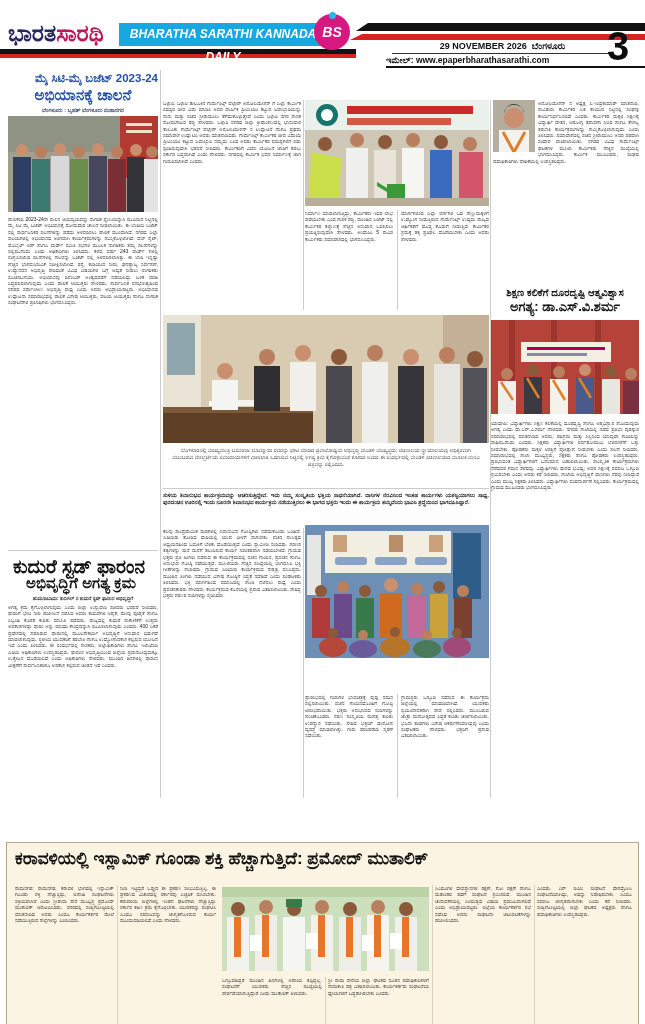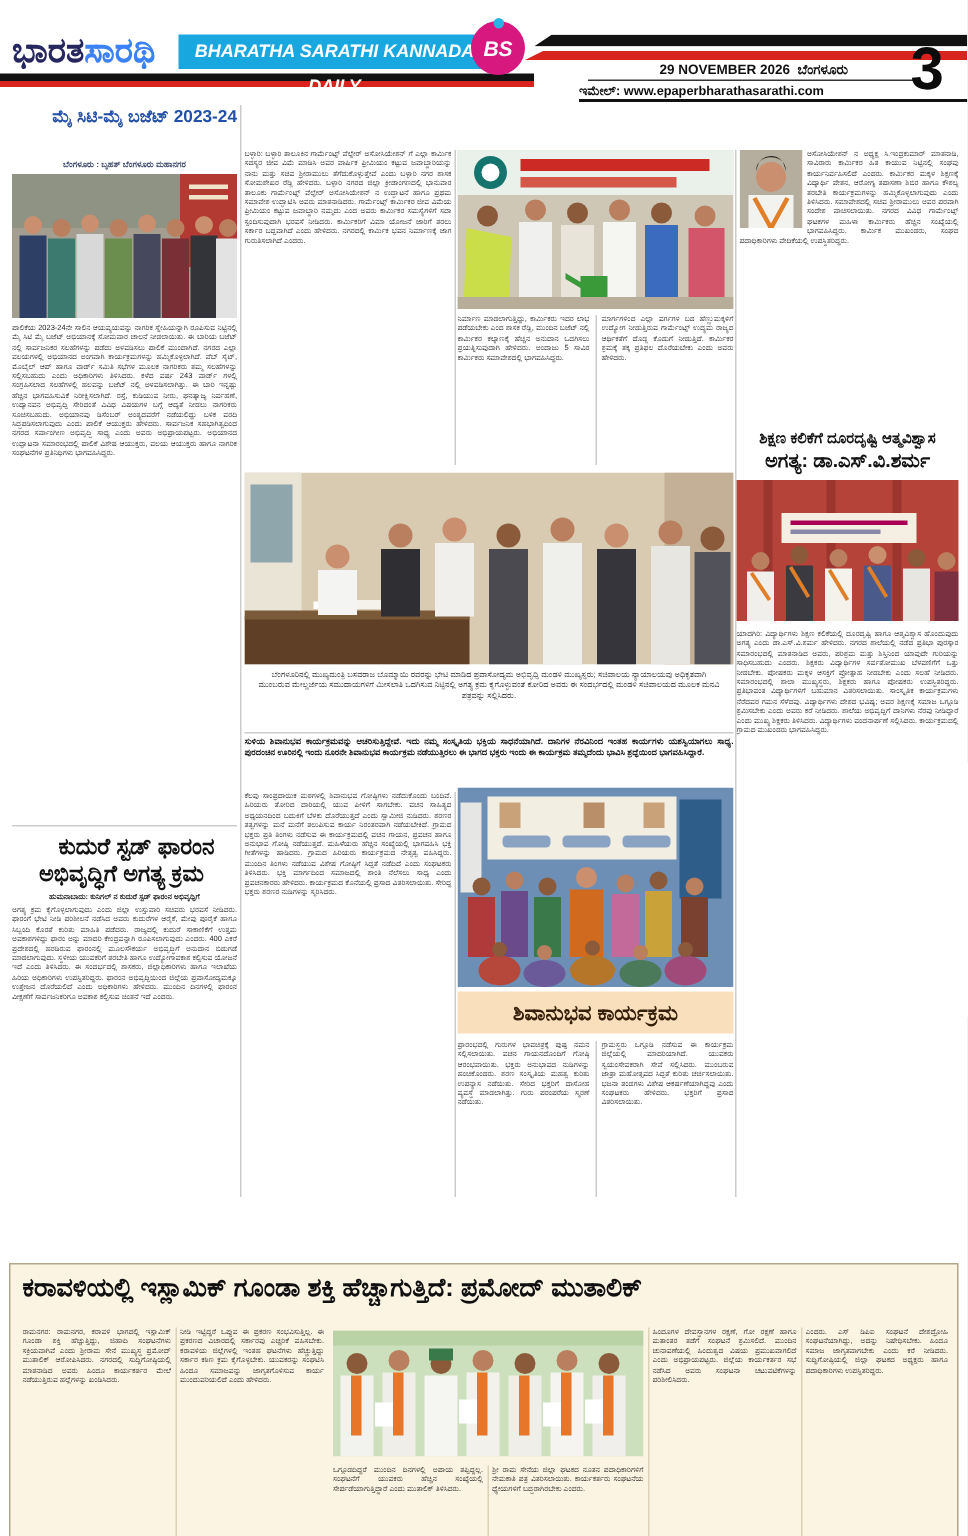--- a/index.html
+++ b/index.html
@@ -2,21 +2,21 @@
 <html><head>
 <meta charset="utf-8">
 <style>
   html,body{margin:0;padding:0;background:#e9e9e9;}
   .page{position:relative;width:645px;height:1024px;background:#ffffff;overflow:hidden;
         font-family:"Liberation Sans","DejaVu Sans",sans-serif;}
   .abs{position:absolute;}
   
   .logo-k{font-weight:bold;font-size:23px;letter-spacing:0;}
   .logo-p1{color:#26275f;}
-  .logo-p2{color:#3b82f6;}
+  .logo-p2{color:#be185d;}
   .banner{background:#19a7e0;color:#fff;font-weight:bold;font-style:italic;
           font-size:12px;text-align:center;line-height:23px;}
   .bs-circle{width:36px;height:36px;border-radius:50%;background:#d6187f;color:#fff;
              font-weight:bold;font-style:italic;font-size:14px;text-align:center;line-height:36px;}
   .bs-dot{position:absolute;width:7px;height:7px;border-radius:50%;background:#2ab3e6;top:-2px;left:15px;}
   .stripe-black{background:#121212;clip-path:polygon(12px 0,100% 0,100% 100%,0 100%);}
   .stripe-red{background:#d8231f;clip-path:polygon(12px 0,100% 0,100% 100%,0 100%);}
   .date-row{font-size:9px;font-weight:bold;color:#111;text-align:center;}
   .web-row{font-size:8.5px;font-weight:bold;color:#111;}
   .pageno{font-size:40px;font-weight:bold;color:#0c0c0c;line-height:40px;}
@@ -70,20 +70,21 @@
   <div class="abs" style="left:386px;top:66px;width:259px;height:2px;background:#121212;"></div>
 
   <div class="vline" style="left:160px;top:70px;height:728px;"></div>
   <div class="vline" style="left:490px;top:100px;height:698px;"></div>
   <div class="vline" style="left:303px;top:100px;height:210px;"></div>
   <div class="vline" style="left:303px;top:528px;height:270px;"></div>
   <div class="vline" style="left:397px;top:210px;height:100px;"></div>
   <div class="vline" style="left:397px;top:694px;height:104px;"></div>
 
   <div class="abs h-blue" style="left:8px;top:72px;width:150px;font-size:11.5px;text-align:right;">ಮೈ ಸಿಟಿ-ಮೈ ಬಜೆಟ್ 2023-24</div>
+  <div class="abs h-blue" style="left:8px;top:86px;width:150px;font-size:15px;">ಅಭಿಯಾನಕ್ಕೆ ಚಾಲನೆ</div>
   <div class="abs dateline" style="left:8px;top:107px;width:150px;">ಬೆಂಗಳೂರು : ಬೃಹತ್ ಬೆಂಗಳೂರು ಮಹಾನಗರ</div>
 
   <div class="abs" style="left:8px;top:116px;width:150px;height:96px;">
     <svg viewBox="0 0 150 96" width="150" height="96">
       <rect width="150" height="96" fill="#a39e90"></rect>
       <rect width="150" height="36" fill="#8e9383"></rect>
       <rect x="112" y="0" width="38" height="62" fill="#b23a32"></rect>
       <rect x="118" y="7" width="26" height="3" fill="#f0e3c8"></rect>
       <rect x="118" y="14" width="26" height="3" fill="#f0e3c8"></rect>
       <g>
@@ -104,21 +105,21 @@
         <circle cx="144" cy="36" r="6" fill="#b97f5e"></circle>
           <rect x="136" y="43" width="14" height="53" fill="#e3e3e3"></rect>
       </g>
     </svg>
   </div>
 
   <div class="abs body-col" style="left:8px;top:216px;width:150px;height:330px;">ಪಾಲಿಕೆಯ 2023-24ನೇ ಸಾಲಿನ ಆಯವ್ಯಯವನ್ನು ನಾಗರಿಕ ಸ್ನೇಹಿಯನ್ನಾಗಿ ರೂಪಿಸುವ ನಿಟ್ಟಿನಲ್ಲಿ ಮೈ ಸಿಟಿ ಮೈ ಬಜೆಟ್ ಅಭಿಯಾನಕ್ಕೆ ಸೋಮವಾರ ಚಾಲನೆ ನೀಡಲಾಯಿತು. ಈ ಬಾರಿಯ ಬಜೆಟ್ ನಲ್ಲಿ ಸಾರ್ವಜನಿಕರ ಸಲಹೆಗಳನ್ನು ಪಡೆದು ಅಳವಡಿಸಲು ಪಾಲಿಕೆ ಮುಂದಾಗಿದೆ. ನಗರದ ಎಲ್ಲಾ ವಲಯಗಳಲ್ಲಿ ಅಭಿಯಾನದ ಅಂಗವಾಗಿ ಕಾರ್ಯಕ್ರಮಗಳನ್ನು ಹಮ್ಮಿಕೊಳ್ಳಲಾಗಿದೆ. ವೆಬ್ ಸೈಟ್, ಮೊಬೈಲ್ ಆಪ್ ಹಾಗೂ ವಾರ್ಡ್ ಸಮಿತಿ ಸಭೆಗಳ ಮೂಲಕ ನಾಗರಿಕರು ತಮ್ಮ ಸಲಹೆಗಳನ್ನು ಸಲ್ಲಿಸಬಹುದು ಎಂದು ಅಧಿಕಾರಿಗಳು ತಿಳಿಸಿದರು. ಕಳೆದ ವರ್ಷ 243 ವಾರ್ಡ್ ಗಳಲ್ಲಿ ಸಂಗ್ರಹಿಸಲಾದ ಸಲಹೆಗಳಲ್ಲಿ ಹಲವನ್ನು ಬಜೆಟ್ ನಲ್ಲಿ ಅಳವಡಿಸಲಾಗಿತ್ತು. ಈ ಬಾರಿ ಇನ್ನಷ್ಟು ಹೆಚ್ಚಿನ ಭಾಗವಹಿಸುವಿಕೆ ನಿರೀಕ್ಷಿಸಲಾಗಿದೆ. ರಸ್ತೆ, ಕುಡಿಯುವ ನೀರು, ಘನತ್ಯಾಜ್ಯ ನಿರ್ವಹಣೆ, ಉದ್ಯಾನವನ ಅಭಿವೃದ್ಧಿ ಸೇರಿದಂತೆ ವಿವಿಧ ವಿಷಯಗಳ ಬಗ್ಗೆ ಆದ್ಯತೆ ನೀಡಲು ನಾಗರಿಕರು ಸೂಚಿಸಬಹುದು. ಅಭಿಯಾನವು ಡಿಸೆಂಬರ್ ಅಂತ್ಯದವರೆಗೆ ನಡೆಯಲಿದ್ದು ಬಳಿಕ ವರದಿ ಸಿದ್ಧಪಡಿಸಲಾಗುವುದು ಎಂದು ಪಾಲಿಕೆ ಆಯುಕ್ತರು ಹೇಳಿದರು. ಸಾರ್ವಜನಿಕ ಸಹಭಾಗಿತ್ವದಿಂದ ನಗರದ ಸರ್ವಾಂಗೀಣ ಅಭಿವೃದ್ಧಿ ಸಾಧ್ಯ ಎಂದು ಅವರು ಅಭಿಪ್ರಾಯಪಟ್ಟರು. ಅಭಿಯಾನದ ಉದ್ಘಾಟನಾ ಸಮಾರಂಭದಲ್ಲಿ ಪಾಲಿಕೆ ವಿಶೇಷ ಆಯುಕ್ತರು, ವಲಯ ಆಯುಕ್ತರು ಹಾಗೂ ನಾಗರಿಕ ಸಂಘಟನೆಗಳ ಪ್ರತಿನಿಧಿಗಳು ಭಾಗವಹಿಸಿದ್ದರು.</div>
 
   <div class="hline" style="left:8px;top:550px;width:150px;"></div>
 
-  <div class="abs h-black" style="left:16px;top:556px;width:150px;font-size:15px;">ಕುದುರೆ ಸ್ಟಡ್ ಫಾರಂನ</div>
+  <div class="abs h-black" style="left:4px;top:556px;width:150px;font-size:19px;">ಕುದುರೆ ಸ್ಟಡ್ ಫಾರಂನ</div>
   <div class="abs h-black" style="left:6px;top:574px;width:150px;font-size:15px;">ಅಭಿವೃದ್ಧಿಗೆ ಅಗತ್ಯ ಕ್ರಮ</div>
   <div class="abs dateline2" style="left:8px;top:595px;width:150px;">ಹುಮನಾಬಾದು: ಕುನಿಗಲ್ ನ ಕುದುರೆ ಸ್ಟಡ್ ಫಾರಂನ ಅಭಿವೃದ್ಧಿಗೆ</div>
   <div class="abs body-col" style="left:8px;top:604px;width:150px;height:194px;">ಅಗತ್ಯ ಕ್ರಮ ಕೈಗೊಳ್ಳಲಾಗುವುದು ಎಂದು ಜಿಲ್ಲಾ ಉಸ್ತುವಾರಿ ಸಚಿವರು ಭರವಸೆ ನೀಡಿದರು. ಫಾರಂಗೆ ಭೇಟಿ ನೀಡಿ ಪರಿಶೀಲನೆ ನಡೆಸಿದ ಅವರು ಕುದುರೆಗಳ ಆರೈಕೆ, ಮೇವು ಪೂರೈಕೆ ಹಾಗೂ ಸಿಬ್ಬಂದಿ ಕೊರತೆ ಕುರಿತು ಮಾಹಿತಿ ಪಡೆದರು. ರಾಜ್ಯದಲ್ಲಿ ಕುದುರೆ ಸಾಕಾಣಿಕೆಗೆ ಉತ್ತಮ ಅವಕಾಶಗಳಿದ್ದು ಫಾರಂ ಅನ್ನು ಮಾದರಿ ಕೇಂದ್ರವನ್ನಾಗಿ ರೂಪಿಸಲಾಗುವುದು ಎಂದರು. 400 ಎಕರೆ ಪ್ರದೇಶದಲ್ಲಿ ಹರಡಿರುವ ಫಾರಂನಲ್ಲಿ ಮೂಲಸೌಕರ್ಯ ಅಭಿವೃದ್ಧಿಗೆ ಅನುದಾನ ಬಿಡುಗಡೆ ಮಾಡಲಾಗುವುದು. ಸ್ಥಳೀಯ ಯುವಕರಿಗೆ ತರಬೇತಿ ಹಾಗೂ ಉದ್ಯೋಗಾವಕಾಶ ಕಲ್ಪಿಸುವ ಯೋಜನೆ ಇದೆ ಎಂದು ತಿಳಿಸಿದರು. ಈ ಸಂದರ್ಭದಲ್ಲಿ ಶಾಸಕರು, ಜಿಲ್ಲಾಧಿಕಾರಿಗಳು ಹಾಗೂ ಇಲಾಖೆಯ ಹಿರಿಯ ಅಧಿಕಾರಿಗಳು ಉಪಸ್ಥಿತರಿದ್ದರು. ಫಾರಂನ ಅಭಿವೃದ್ಧಿಯಿಂದ ಜಿಲ್ಲೆಯ ಪ್ರವಾಸೋದ್ಯಮಕ್ಕೂ ಉತ್ತೇಜನ ದೊರೆಯಲಿದೆ ಎಂದು ಅಧಿಕಾರಿಗಳು ಹೇಳಿದರು. ಮುಂದಿನ ದಿನಗಳಲ್ಲಿ ಫಾರಂನ ವೀಕ್ಷಣೆಗೆ ಸಾರ್ವಜನಿಕರಿಗೂ ಅವಕಾಶ ಕಲ್ಪಿಸುವ ಚಿಂತನೆ ಇದೆ ಎಂದರು.</div>
 
 
   <div class="abs body-col" style="left:163px;top:100px;width:138px;height:210px;">ಬಳ್ಳಾರಿ: ಬಳ್ಳಾರಿ ತಾಲೂಕಿನ ಗಾರ್ಮೆಂಟ್ಸ್ ವೆಲ್ಫೇರ್ ಅಸೋಸಿಯೇಶನ್ ಗೆ ಎಲ್ಲಾ ಕಾರ್ಮಿಕ ಸದಸ್ಯರ ಜೀವ ವಿಮೆ ಮಾಡಿಸಿ ಅವರ ವಾರ್ಷಿಕ ಪ್ರೀಮಿಯಂ ಕಟ್ಟುವ ಜವಾಬ್ದಾರಿಯನ್ನು ನಾನು ಮತ್ತು ಸಚಿವ ಶ್ರೀರಾಮುಲು ತೆಗೆದುಕೊಳ್ಳುತ್ತೇವೆ ಎಂದು ಬಳ್ಳಾರಿ ನಗರ ಶಾಸಕ ಸೋಮಶೇಖರ ರೆಡ್ಡಿ ಹೇಳಿದರು. ಬಳ್ಳಾರಿ ನಗರದ ಜಿಲ್ಲಾ ಕ್ರೀಡಾಂಗಣದಲ್ಲಿ ಭಾನುವಾರ ತಾಲೂಕು ಗಾರ್ಮೆಂಟ್ಸ್ ವೆಲ್ಫೇರ್ ಅಸೋಸಿಯೇಶನ್ ನ ಉದ್ಘಾಟನೆ ಹಾಗೂ ಪ್ರಥಮ ಸಮಾವೇಶ ಉದ್ಘಾಟಿಸಿ ಅವರು ಮಾತನಾಡಿದರು. ಗಾರ್ಮೆಂಟ್ಸ್ ಕಾರ್ಮಿಕರ ಜೀವ ವಿಮೆಯ ಪ್ರೀಮಿಯಂ ಕಟ್ಟುವ ಜವಾಬ್ದಾರಿ ನಮ್ಮದು ಎಂದ ಅವರು ಕಾರ್ಮಿಕರ ಸಮಸ್ಯೆಗಳಿಗೆ ಸದಾ ಸ್ಪಂದಿಸುವುದಾಗಿ ಭರವಸೆ ನೀಡಿದರು. ಕಾರ್ಮಿಕರಿಗೆ ವಿಮಾ ಯೋಜನೆ ಜಾರಿಗೆ ತರಲು ಸರ್ಕಾರ ಬದ್ಧವಾಗಿದೆ ಎಂದು ಹೇಳಿದರು. ನಗರದಲ್ಲಿ ಕಾರ್ಮಿಕ ಭವನ ನಿರ್ಮಾಣಕ್ಕೆ ಜಾಗ ಗುರುತಿಸಲಾಗಿದೆ ಎಂದರು.</div>
 
   <div class="abs" style="left:305px;top:100px;width:184px;height:106px;">
     <svg viewBox="0 0 184 106" width="184" height="106">
       <rect width="184" height="106" fill="#cfc7b6"></rect>
@@ -236,21 +237,20 @@
         <ellipse cx="152" cy="122" rx="14" ry="10" fill="#a04a7a"></ellipse>
         <circle cx="28" cy="108" r="5" fill="#8a5a3a"></circle>
           <circle cx="58" cy="110" r="5" fill="#b97f5e"></circle>
         <circle cx="90" cy="107" r="5" fill="#8a5a3a"></circle>
           <circle cx="122" cy="110" r="5" fill="#b97f5e"></circle>
         <circle cx="152" cy="108" r="5" fill="#8a5a3a"></circle>
       </g>
     </svg>
   </div>
 
-  <div class="abs peach-head" style="left:305px;top:661px;width:184px;height:28px;">ಶಿವಾನುಭವ ಕಾರ್ಯಕ್ರಮ</div>
 
   <div class="abs body-col" style="left:305px;top:694px;width:88px;height:104px;">ಪ್ರಾರಂಭದಲ್ಲಿ ಗುರುಗಳ ಭಾವಚಿತ್ರಕ್ಕೆ ಪುಷ್ಪ ನಮನ ಸಲ್ಲಿಸಲಾಯಿತು. ವಚನ ಗಾಯನದೊಂದಿಗೆ ಗೋಷ್ಠಿ ಆರಂಭವಾಯಿತು. ಭಕ್ತರು ಅನುಭಾವದ ನುಡಿಗಳನ್ನು ಹಂಚಿಕೊಂಡರು. ಶರಣ ಸಂಸ್ಕೃತಿಯ ಮಹತ್ವ ಕುರಿತು ಉಪನ್ಯಾಸ ನಡೆಯಿತು. ಸೇರಿದ ಭಕ್ತರಿಗೆ ದಾಸೋಹ ವ್ಯವಸ್ಥೆ ಮಾಡಲಾಗಿತ್ತು. ಗುರು ಪರಂಪರೆಯ ಸ್ಮರಣೆ ನಡೆಯಿತು.</div>
   <div class="abs body-col" style="left:401px;top:694px;width:88px;height:104px;">ಗ್ರಾಮಸ್ಥರು ಒಗ್ಗೂಡಿ ನಡೆಸುವ ಈ ಕಾರ್ಯಕ್ರಮ ಜಿಲ್ಲೆಯಲ್ಲಿ ಮಾದರಿಯಾಗಿದೆ. ಯುವಕರು ಸ್ವಯಂಸೇವಕರಾಗಿ ಸೇವೆ ಸಲ್ಲಿಸಿದರು. ಮುಂಬರುವ ಜಾತ್ರಾ ಮಹೋತ್ಸವದ ಸಿದ್ಧತೆ ಕುರಿತು ಚರ್ಚಿಸಲಾಯಿತು. ಭಜನಾ ತಂಡಗಳು ವಿಶೇಷ ಆಕರ್ಷಣೆಯಾಗಿದ್ದವು ಎಂದು ಸಂಘಟಕರು ಹೇಳಿದರು. ಭಕ್ತರಿಗೆ ಪ್ರಸಾದ ವಿತರಿಸಲಾಯಿತು.</div>
 
   <div class="abs h-black" style="left:491px;top:287px;width:148px;font-size:10px;">ಶಿಕ್ಷಣ ಕಲಿಕೆಗೆ ದೂರದೃಷ್ಟಿ ಆತ್ಮವಿಶ್ವಾಸ</div>
   <div class="abs h-black" style="left:491px;top:299px;width:148px;font-size:13px;">ಅಗತ್ಯ: ಡಾ.ಎಸ್.ವಿ.ಶರ್ಮ</div>
 
   <div class="abs" style="left:491px;top:320px;width:148px;height:94px;">
     <svg viewBox="0 0 148 94" width="148" height="94">
       <rect width="148" height="94" fill="#b5433a"></rect>

